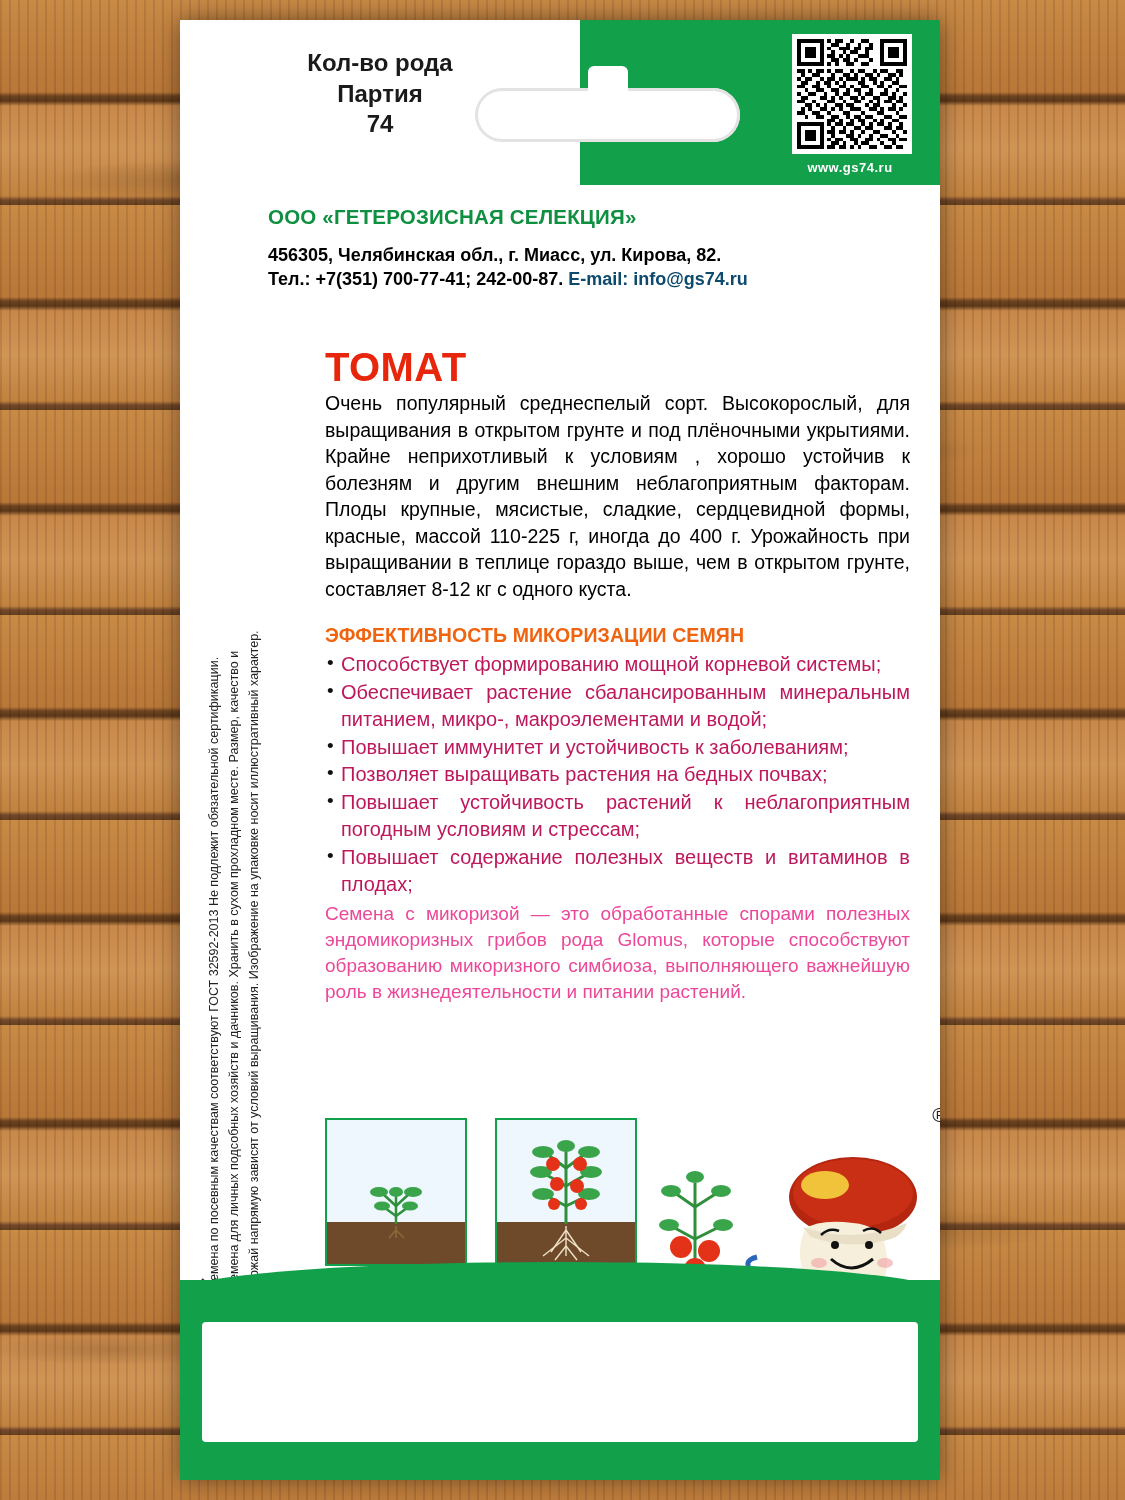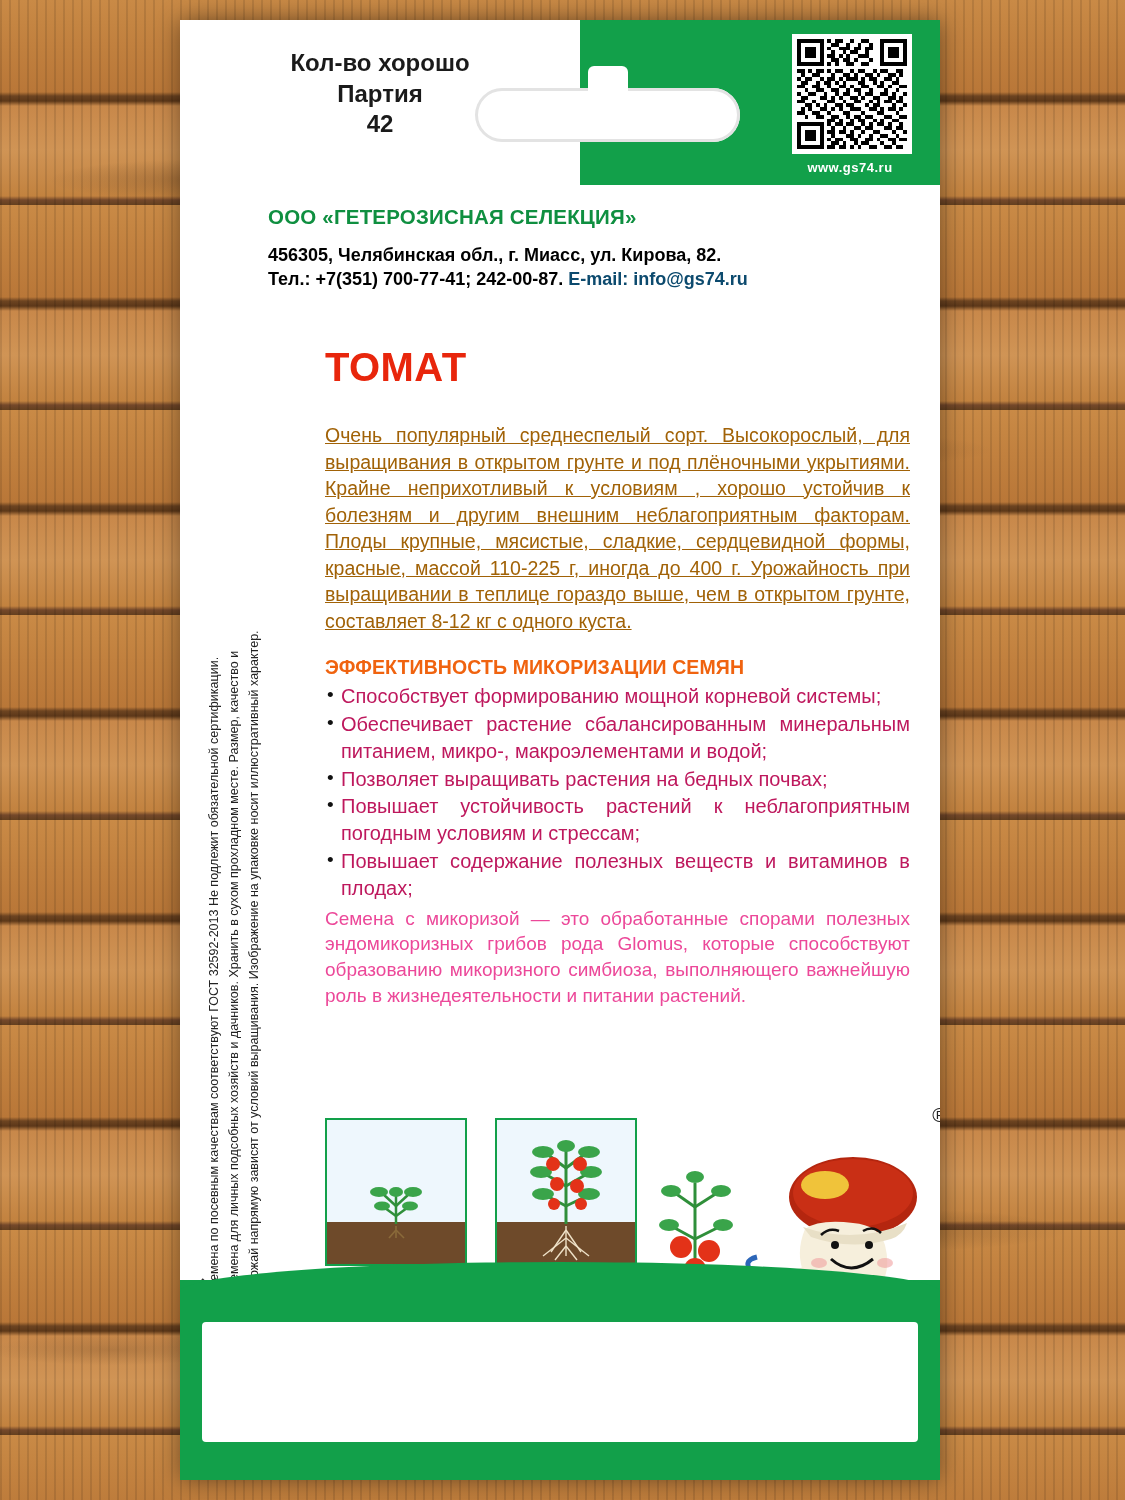--- a/index.html
+++ b/index.html
@@ -92,23 +92,22 @@
 
   
   .content{position:absolute;left:145px;top:325px;width:585px;}
   h1.title{
     margin:0;color:#e8260c;font-size:40px;font-weight:bold;letter-spacing:.5px;
   }
   h2.variety{
     margin:8px 0 0 0;color:#e8260c;font-size:27.5px;font-weight:bold;letter-spacing:.2px;
   }
   p.descr{
-    margin:32px 0 0 0;font-size:19.5px;line-height:1.36;color:#a16207;
+    margin:0 0 0 0;font-size:19.5px;line-height:1.36;color:#000000;
     text-align:justify;
-    text-decoration:underline;
   }
   h3.sub{
     margin:22px 0 4px 0;color:#f0630f;font-size:19.5px;font-weight:bold;letter-spacing:.1px;
   }
   ul.bullets{margin:4px 0 0 0;padding:0;list-style:none;}
   ul.bullets li{
     font-size:20px;line-height:1.34;color:#be185d;text-align:justify;
     padding-left:16px;position:relative;margin-bottom:1px;
   }
   ul.bullets li:before{
@@ -152,23 +151,23 @@
 <body>
 
 <div id="wood"></div>
 
 <div id="packet">
 
   <div class="top-band"></div>
   <div class="top-white"></div>
 
   <div class="count-block">
-    <div>Кол-во хорошо</div>
+    <div>Кол-во рода</div>
     <div>Партия</div>
-    <div>42</div>
+    <div>74</div>
   </div>
 
   <div class="hang-hole"></div>
 
   <div class="qr-box">
     <svg width="110" height="110" viewBox="0 0 29 29" shape-rendering="crispEdges">
       <rect width="29" height="29" fill="#fff"></rect>
       <g fill="#000">
         <rect x="0" y="0" width="7" height="1"></rect>
           <rect x="0" y="6" width="7" height="1"></rect>
@@ -412,20 +411,21 @@
   </div>
 
   <div class="content">
     <h1 class="title">ТОМАТ</h1>
     <p class="descr">Очень популярный среднеспелый сорт. Высокорослый, для выращивания в открытом грунте и под плёночными укрытиями. Крайне неприхотливый к условиям , хорошо устойчив к болезням и другим внешним неблагоприятным факторам. Плоды крупные, мясистые, сладкие, сердцевидной формы, красные, массой 110-225 г, иногда до 400 г. Урожайность при выращивании в теплице гораздо выше, чем в открытом грунте, составляет 8-12 кг с одного куста.</p>
 
     <h3 class="sub">ЭФФЕКТИВНОСТЬ МИКОРИЗАЦИИ СЕМЯН</h3>
     <ul class="bullets">
       <li>Способствует формированию мощной корневой системы;</li>
       <li>Обеспечивает растение сбалансированным минеральным питанием, микро-, макроэлементами и водой;</li>
+      <li>Повышает иммунитет и устойчивость к заболеваниям;</li>
       <li>Позволяет выращивать растения на бедных почвах;</li>
       <li>Повышает устойчивость растений к неблагоприятным погодным условиям и стрессам;</li>
       <li>Повышает содержание полезных веществ и витаминов в плодах;</li>
     </ul>
 
     <p class="tech">Семена с микоризой — это обработанные спорами полезных эндомикоризных грибов рода Glomus, которые способствуют образованию микоризного симбиоза, выполняющего важнейшую роль в жизнедеятельности и питании растений.</p>
   </div>
 
   <div class="illus">
     <span class="reg-mark" style="top:-14px;right:-22px;">®</span>

